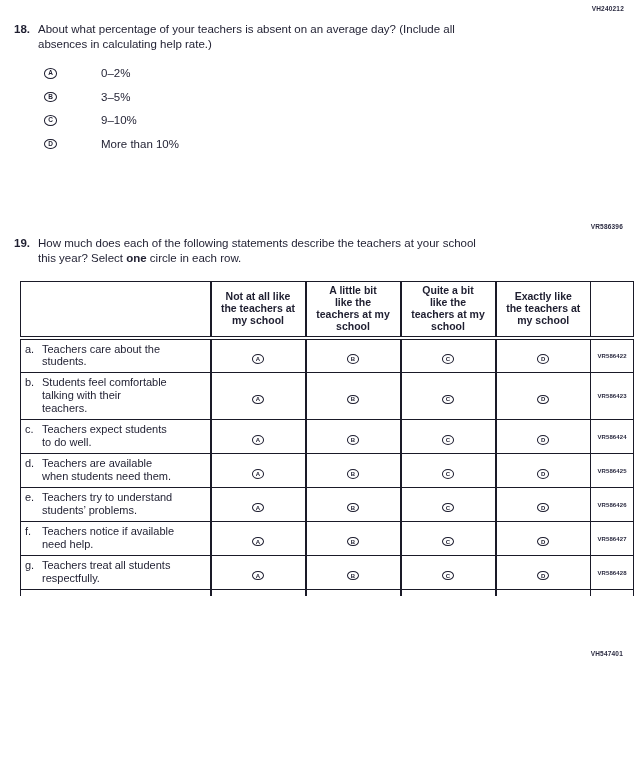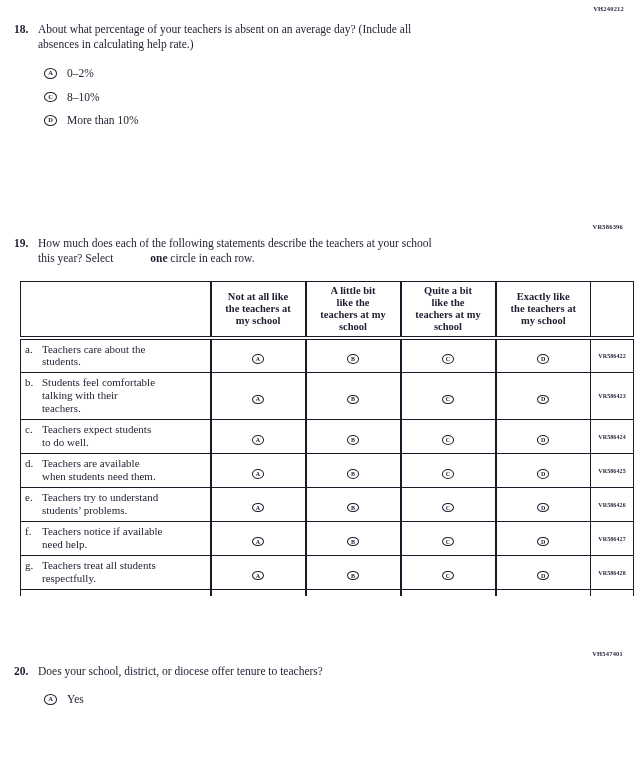--- a/index.html
+++ b/index.html
@@ -1,20 +1,20 @@
 <!DOCTYPE html>
 <html><head>
 <meta charset="utf-8">
 <style>
   html,body{margin:0;padding:0;background:#ffffff;}
   .page{
     position:relative;
     width:636px;height:713px;
     background:#ffffff;
-    font-family:Liberation Serif, serif;
+    font-family:Liberation Sans, sans-serif;
     color:#1e1e30;
     overflow:hidden;
   }
   .code{
     position:absolute;
     font-size:6.5px;
     font-weight:700;
     color:#2a2a40;
     letter-spacing:.2px;
   }
@@ -23,25 +23,25 @@
   .pos-c20{top:650px;right:13px;}
 
   .question{position:absolute;left:14px;right:16px;}
   .pos-q18{top:22px;}
   .pos-q19{top:236px;}
   .pos-q20{top:664px;}
 
   .q-head{display:flex;align-items:flex-start;}
   .q-num{flex:0 0 24px;font-weight:700;font-size:11.5px;line-height:1.3;}
   .q-text{margin:0;flex:1;font-size:11.5px;line-height:1.3;white-space:pre-line;}
-  .q-text b{font-weight:700;margin-left:34px;}
+  .q-text b{font-weight:700;}
 
   .options{margin-top:15px;margin-left:30px;}
   .options-20{margin-top:14px;}
-  .option{display:flex;align-items:center;height:13px;margin-bottom:10.5px;}
+  .option{display:flex;align-items:center;height:13px;margin-bottom:10.5px;gap:34px;}
   .option .opt-label{margin-left:10px;font-size:11.5px;}
 
   .bubble{
     display:inline-flex;align-items:center;justify-content:center;
     width:13px;height:10.5px;
     border:1px solid #1e1e30;border-radius:50%;
     box-sizing:border-box;flex:0 0 auto;
   }
   .bubble i{font-style:normal;font-weight:600;font-size:6.5px;line-height:1;transform:translateY(-0.5px);}
   .bubble.sm{width:12px;height:9.5px;}
@@ -96,23 +96,29 @@
     </div>
     <div class="options">
       <div class="option">
         <span class="bubble">
             <i>A</i>
           </span>
         <span class="opt-label">0–2%</span>
       </div>
       <div class="option">
         <span class="bubble">
+            <i>B</i>
+          </span>
+        <span class="opt-label">3–5%</span>
+      </div>
+      <div class="option">
+        <span class="bubble">
             <i>C</i>
           </span>
-        <span class="opt-label">8–10%</span>
+        <span class="opt-label">9–10%</span>
       </div>
       <div class="option">
         <span class="bubble">
             <i>D</i>
           </span>
         <span class="opt-label">More than 10%</span>
       </div>
     </div>
   </section>
 
@@ -317,34 +323,14 @@
         <td class="thick-l"></td>
         <td class="thick-l"></td>
         <td class="thick-l"></td>
         <td></td>
       </tr>
     </tbody>
   </table>
 
   <span class="code pos-c20">VH547401</span>
 
-  <section class="question pos-q20">
-    <div class="q-head">
-      <span class="q-num">20.</span>
-      <p class="q-text">Does your school, district, or diocese offer tenure to teachers?</p>
-    </div>
-    <div class="options options-20">
-      <div class="option">
-        <span class="bubble">
-            <i>A</i>
-          </span>
-        <span class="opt-label">Yes</span>
-      </div>
-      <div class="option">
-        <span class="bubble">
-            <i>B</i>
-          </span>
-        <span class="opt-label">No</span>
-      </div>
-    </div>
-  </section>
 
 </div>
 
 </body></html>

